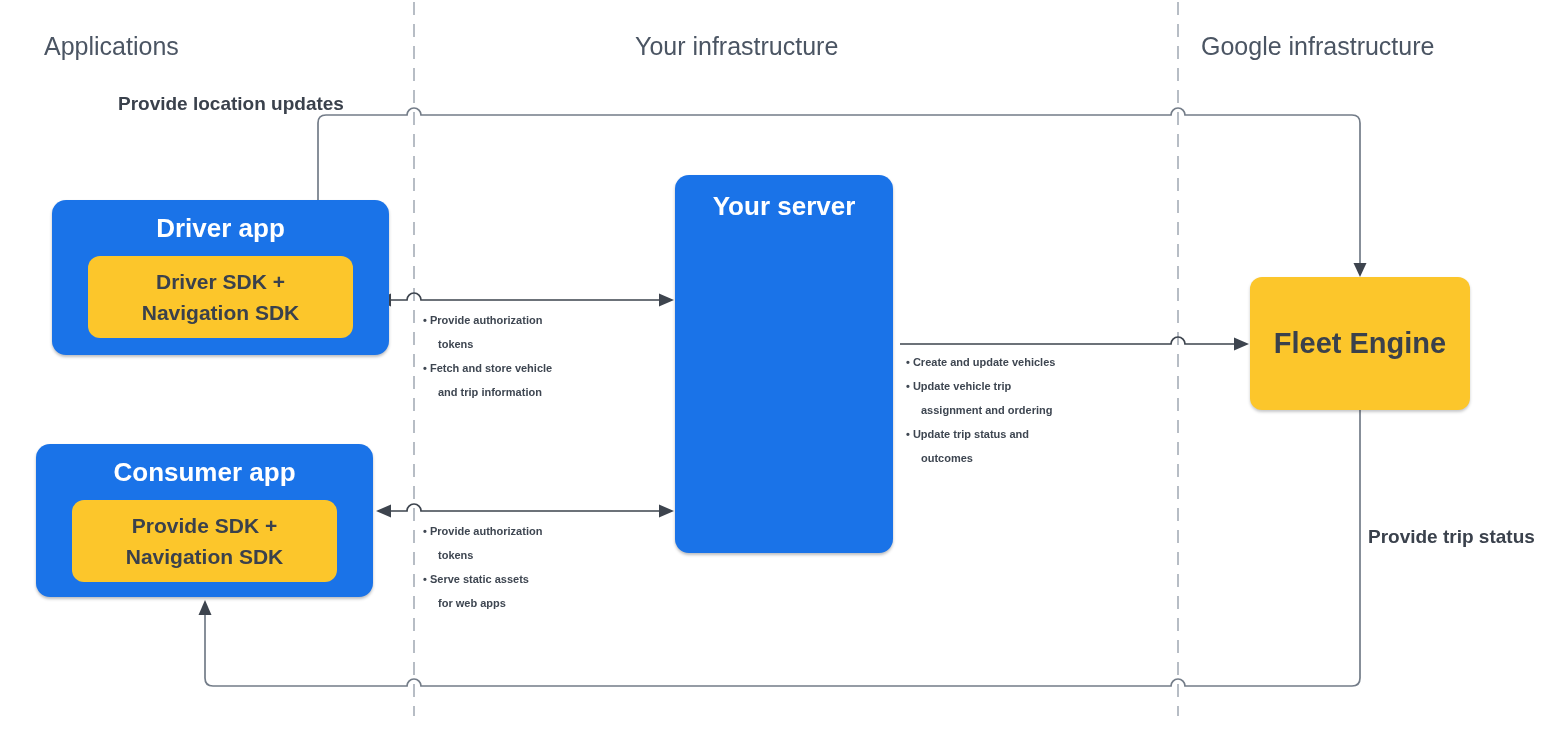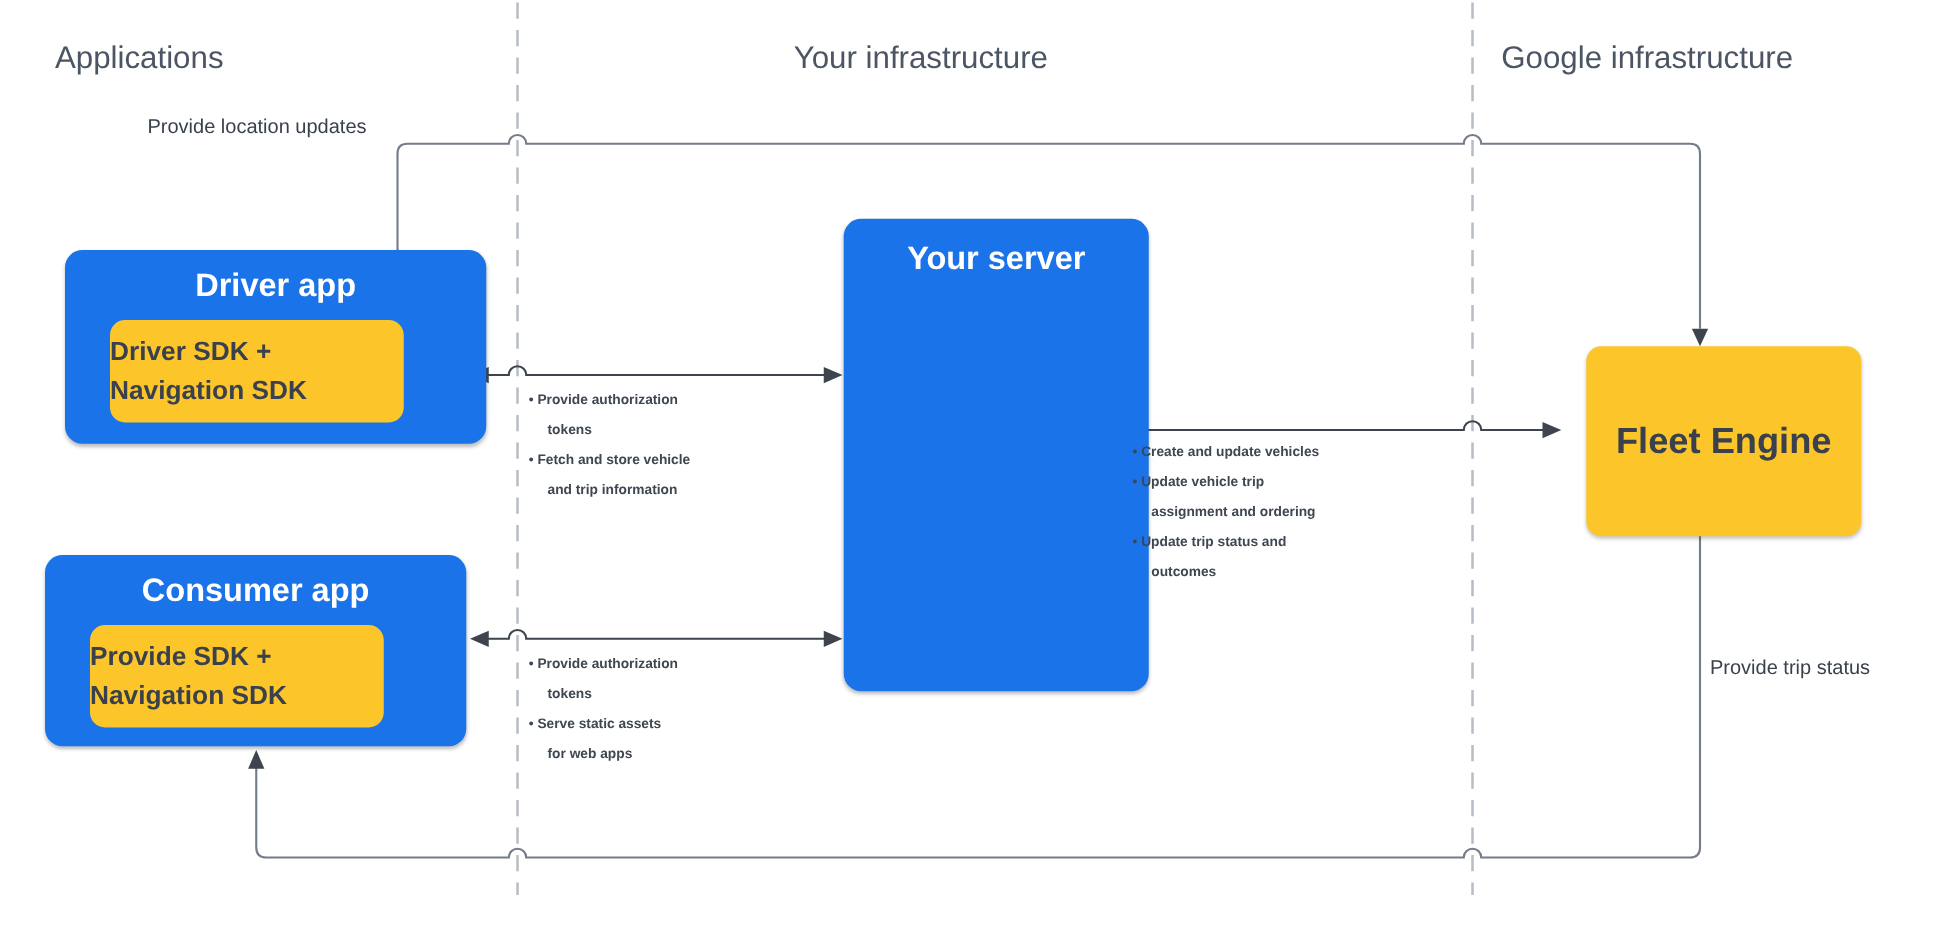--- a/index.html
+++ b/index.html
@@ -17,33 +17,33 @@
 
   .col-header{position:absolute;top:32px;width:320px;
               font-size:25px;font-weight:400;color:var(--header-text);}
   #hdr-apps{left:44px;} #hdr-your{left:635px;} #hdr-google{left:1201px;}
 
   .node{position:absolute;background:var(--blue);border-radius:14px;
         box-shadow:0 2px 3px rgba(33,37,44,.3);}
   .node-title{color:#ffffff;font-weight:bold;font-size:26px;text-align:center;margin-top:13px;}
   #driver-app{left:52px;top:200px;width:337px;height:155px;}
   #consumer-app{left:36px;top:444px;width:337px;height:153px;}
-  #your-server{left:675px;top:175px;width:244px;height:378px;}
+  #your-server{left:675px;top:175px;width:218px;height:378px;}
   #your-server .node-title{margin-top:16px;}
 
-  .sdk{position:absolute;left:36px;top:56px;width:235px;background:var(--yellow);
+  .sdk{position:absolute;left:36px;top:56px;width:265px;background:var(--yellow);
        border-radius:12px;color:var(--dark-text);font-weight:bold;font-size:21px;
-       text-align:left;white-space:pre-line;line-height:31px;padding:10px 0;}
+       text-align:center;white-space:pre-line;line-height:31px;padding:10px 0;}
 
-  #fleet-engine{position:absolute;left:1250px;top:277px;width:220px;height:152px;
+  #fleet-engine{position:absolute;left:1250px;top:277px;width:220px;height:133px;
        background:var(--yellow);border-radius:12px;display:flex;align-items:center;
        justify-content:center;font-size:29px;font-weight:bold;color:var(--dark-text);
-       box-shadow:0 2px 3px rgba(33,37,44,.25);margin-left:19px;}
+       box-shadow:0 2px 3px rgba(33,37,44,.25);}
 
-  .edge-label{position:absolute;font-weight:normal;font-size:16px;color:var(--dark-text);}
+  .edge-label{position:absolute;font-weight:bold;font-size:19px;color:var(--dark-text);}
   #loc-label{left:118px;top:93px;}
   #trip-label{left:1368px;top:526px;}
 
   .bullets{position:absolute;list-style:none;margin:0;padding:0;font-weight:bold;
            font-size:11px;line-height:24px;color:var(--bullet-text);}
   .bullets li{padding-left:15px;text-indent:-15px;white-space:pre-line;}
   .bullets li::before{content:"\2022  ";}
   #driver-bullets{left:423px;top:308px;width:232px;}
   #consumer-bullets{left:423px;top:519px;width:232px;}
   #server-bullets{left:906px;top:350px;width:264px;}

